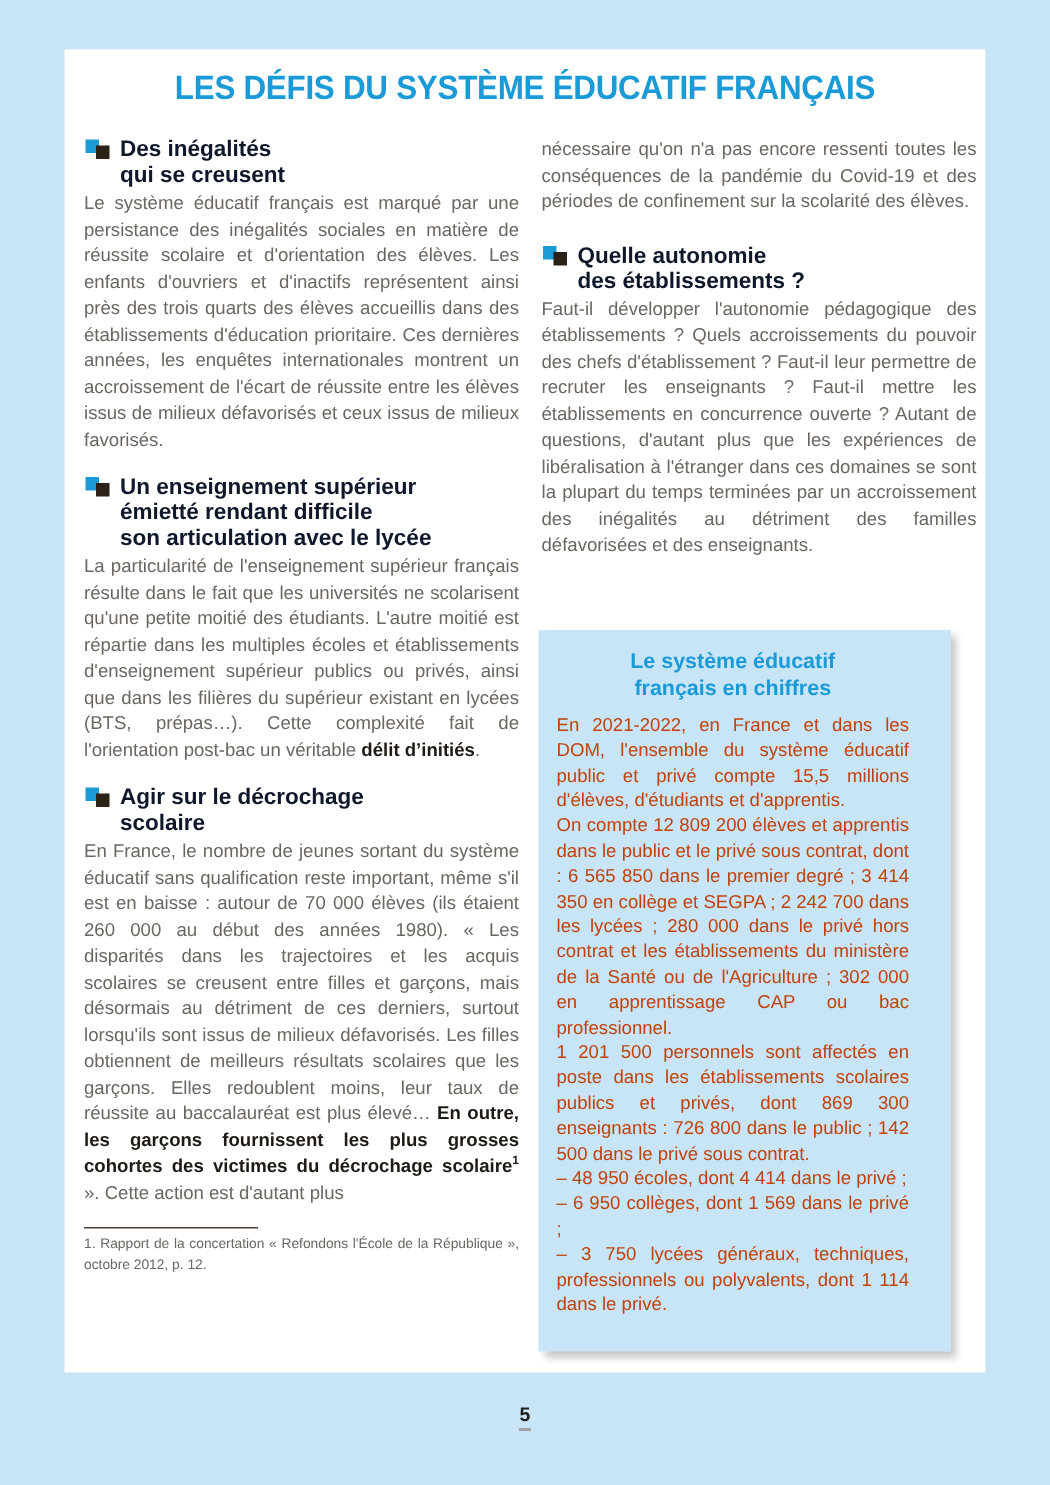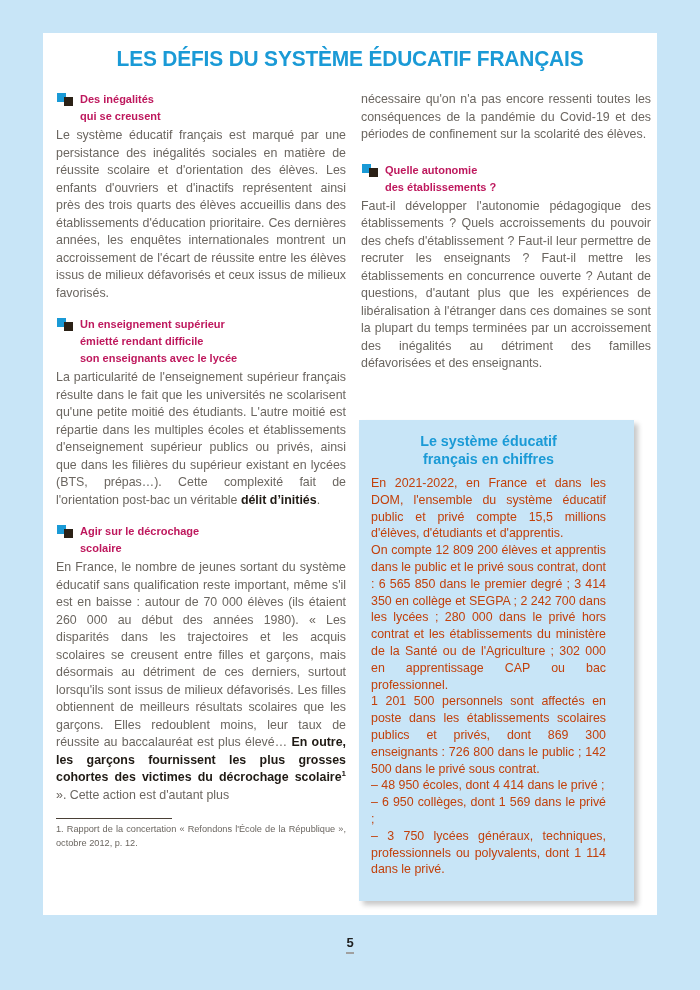--- a/index.html
+++ b/index.html
@@ -37,23 +37,23 @@
       line-height: 17.5px;
       text-align: justify;
       margin: 0;
     }
     .body-text strong { color: #1f1a14; font-weight: bold; }
     .body-text sup { font-size: 8px; line-height: 0; }
 
     .section-head {
       position: relative;
       padding-left: 24px;
-      color: #be185d;
+      color: #0f172a;
       font-weight: bold;
-      font-size: 11px;
+      font-size: 15px;
       line-height: 17px;
       margin: 0 0 2px 0;
     }
     .bullet {
       position: absolute; left: 1px; top: 2px;
       width: 18px; height: 14px;
     }
     .bullet .sq-blue {
       position: absolute; left: 0; top: 0;
       width: 9px; height: 9px; background: #1a9ad6;
@@ -128,21 +128,21 @@
 
     <div class="gap"></div>
 
     <div class="section-head">
       <span class="bullet">
           <span class="sq-blue"></span>
           <span class="sq-dark"></span>
         </span>
       <div>Un enseignement supérieur</div>
       <div>émietté rendant difficile</div>
-      <div>son enseignants avec le lycée</div>
+      <div>son articulation avec le lycée</div>
     </div>
     <p class="body-text"><span>La particularité de l'enseignement supérieur français résulte dans le fait que les universités ne scolarisent qu'une petite moitié des étudiants. L'autre moitié est répartie dans les multiples écoles et établissements d'enseignement supérieur publics ou privés, ainsi que dans les filières du supérieur existant en lycées (BTS, prépas…). Cette complexité fait de l'orientation post-bac un véritable </span><strong>délit d’initiés</strong><span>.</span></p>
 
     <div class="gap"></div>
 
     <div class="section-head">
       <span class="bullet">
           <span class="sq-blue"></span>
           <span class="sq-dark"></span>
         </span>

